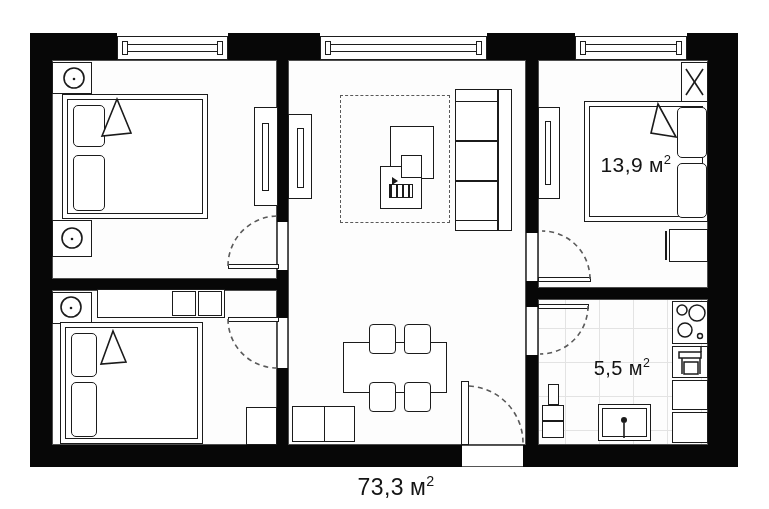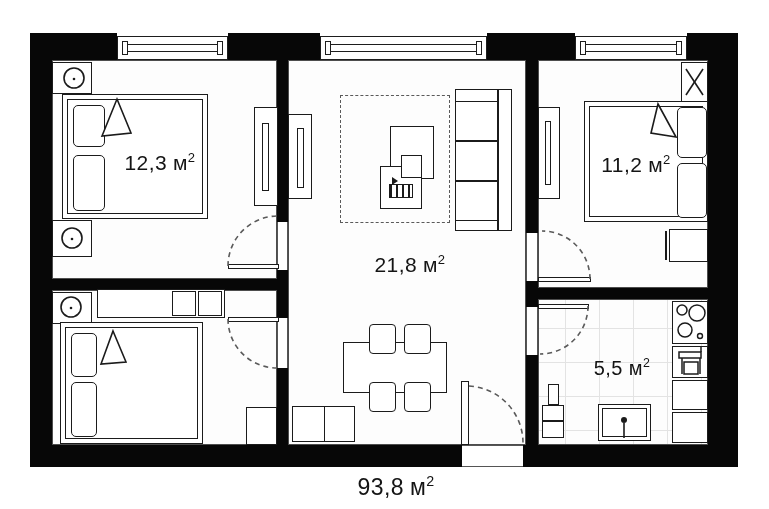--- a/index.html
+++ b/index.html
@@ -181,29 +181,23 @@
     <line x1="682" y1="358" x2="682" y2="374" stroke="#1b1b1b" stroke-width="1.5"></line>
     <line x1="700" y1="358" x2="700" y2="374" stroke="#1b1b1b" stroke-width="1.5"></line>
     <line x1="701" y1="352" x2="701" y2="347" stroke="#1b1b1b" stroke-width="1.5"></line>
 
     <circle cx="624" cy="420" r="3" fill="#1b1b1b"></circle>
     <line x1="624" y1="423" x2="624" y2="438" stroke="#1b1b1b" stroke-width="1.6"></line>
 
     <polygon points="392,177 398,181 392,185" fill="#1b1b1b"></polygon>
   </svg>
 
-  <div class="lbl" style="left:160px;top:162px;">
-    <span>12,3</span><span class="unit">м</span><sup>2</sup>
-  </div>
   <div class="lbl" style="left:636px;top:164px;">
-    <span>11,2</span><span class="unit">м</span><sup>2</sup>
-  </div>
-  <div class="lbl" style="left:410px;top:264px;">
-    <span>21,8</span><span class="unit">м</span><sup>2</sup>
+    <span>13,9</span><span class="unit">м</span><sup>2</sup>
   </div>
   <div class="lbl lbl-k" style="left:622px;top:368px;">
     <span>5,5</span><span class="unit">м</span><sup>2</sup>
   </div>
   <div class="lbl lbl-total" style="left:396px;top:487px;">
-    <span>93,8</span><span class="unit">м</span><sup>2</sup>
+    <span>73,3</span><span class="unit">м</span><sup>2</sup>
   </div>
 
 </div>
 
 </body></html>

